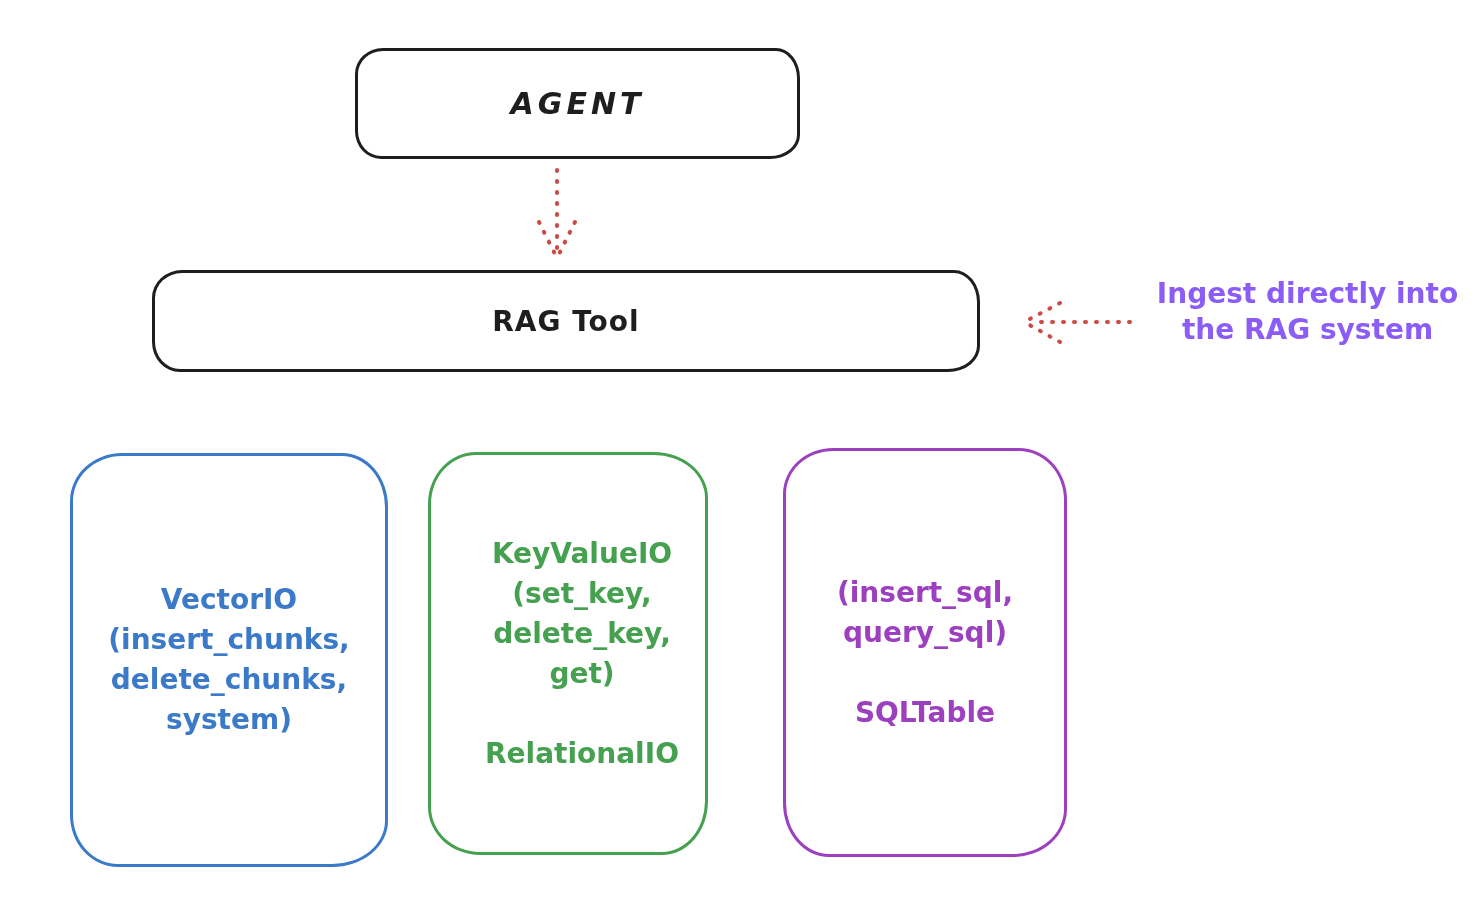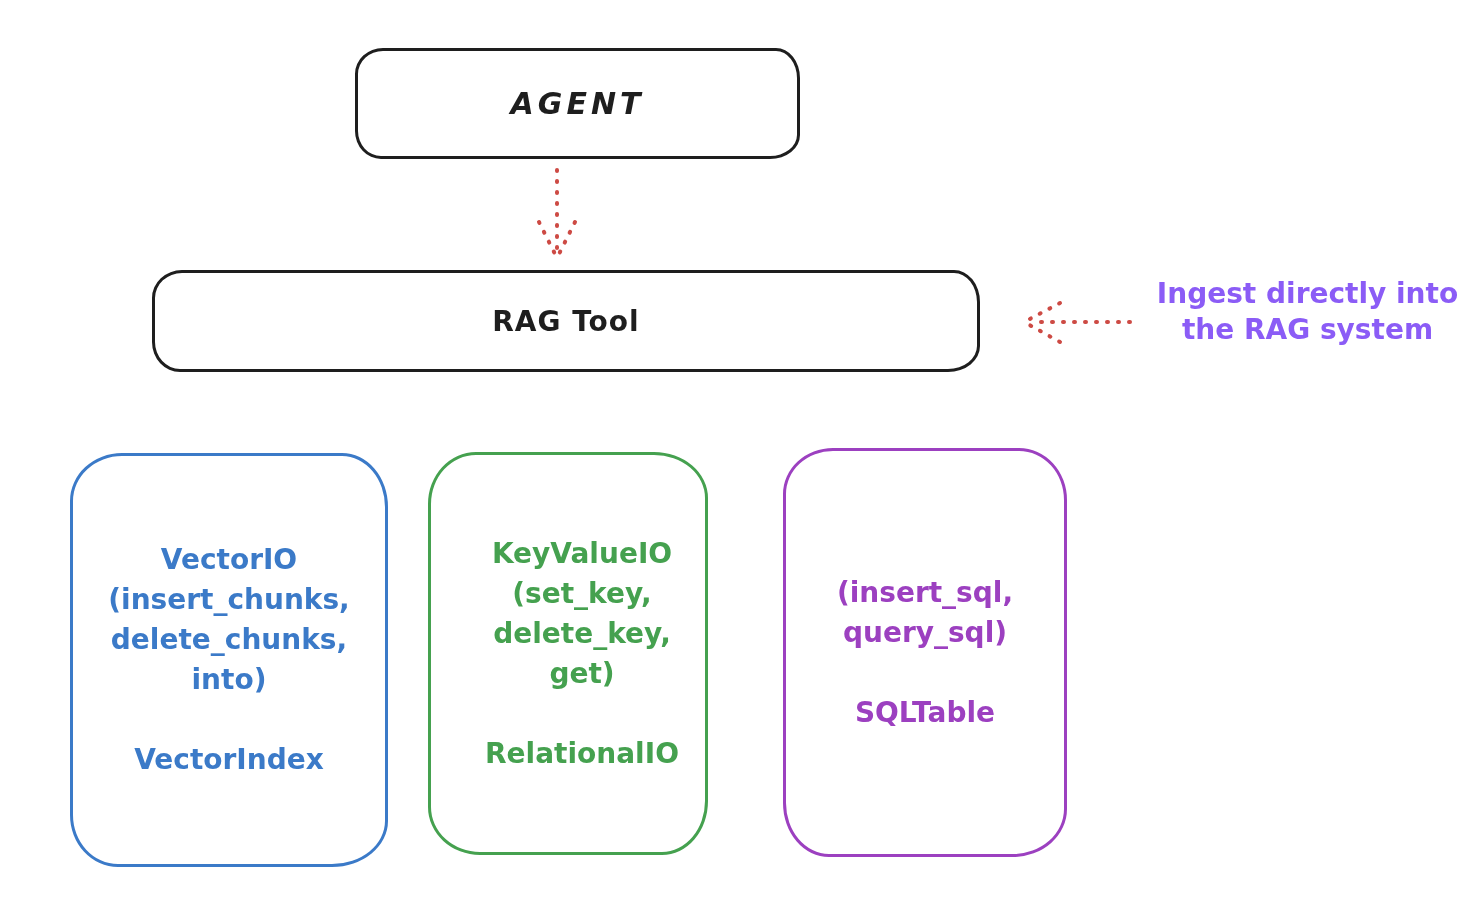--- a/index.html
+++ b/index.html
@@ -102,23 +102,22 @@
 <div id="ingest-annotation">
   <div>Ingest directly into</div>
   <div>the RAG system</div>
 </div>
 
 <div class="node backend" id="vector-io-node">
   <div>
     <div>VectorIO</div>
     <div>(insert_chunks,</div>
     <div>delete_chunks,</div>
-    <div>into)</div>
+    <div>system)</div>
   </div>
-  <div class="index-label">VectorIndex</div>
 </div>
 
 <div class="node backend" id="keyvalue-io-node">
   <div>
     <div>KeyValueIO</div>
     <div>(set_key,</div>
     <div>delete_key, get)</div>
   </div>
   <div class="index-label">RelationalIO</div>
 </div>

